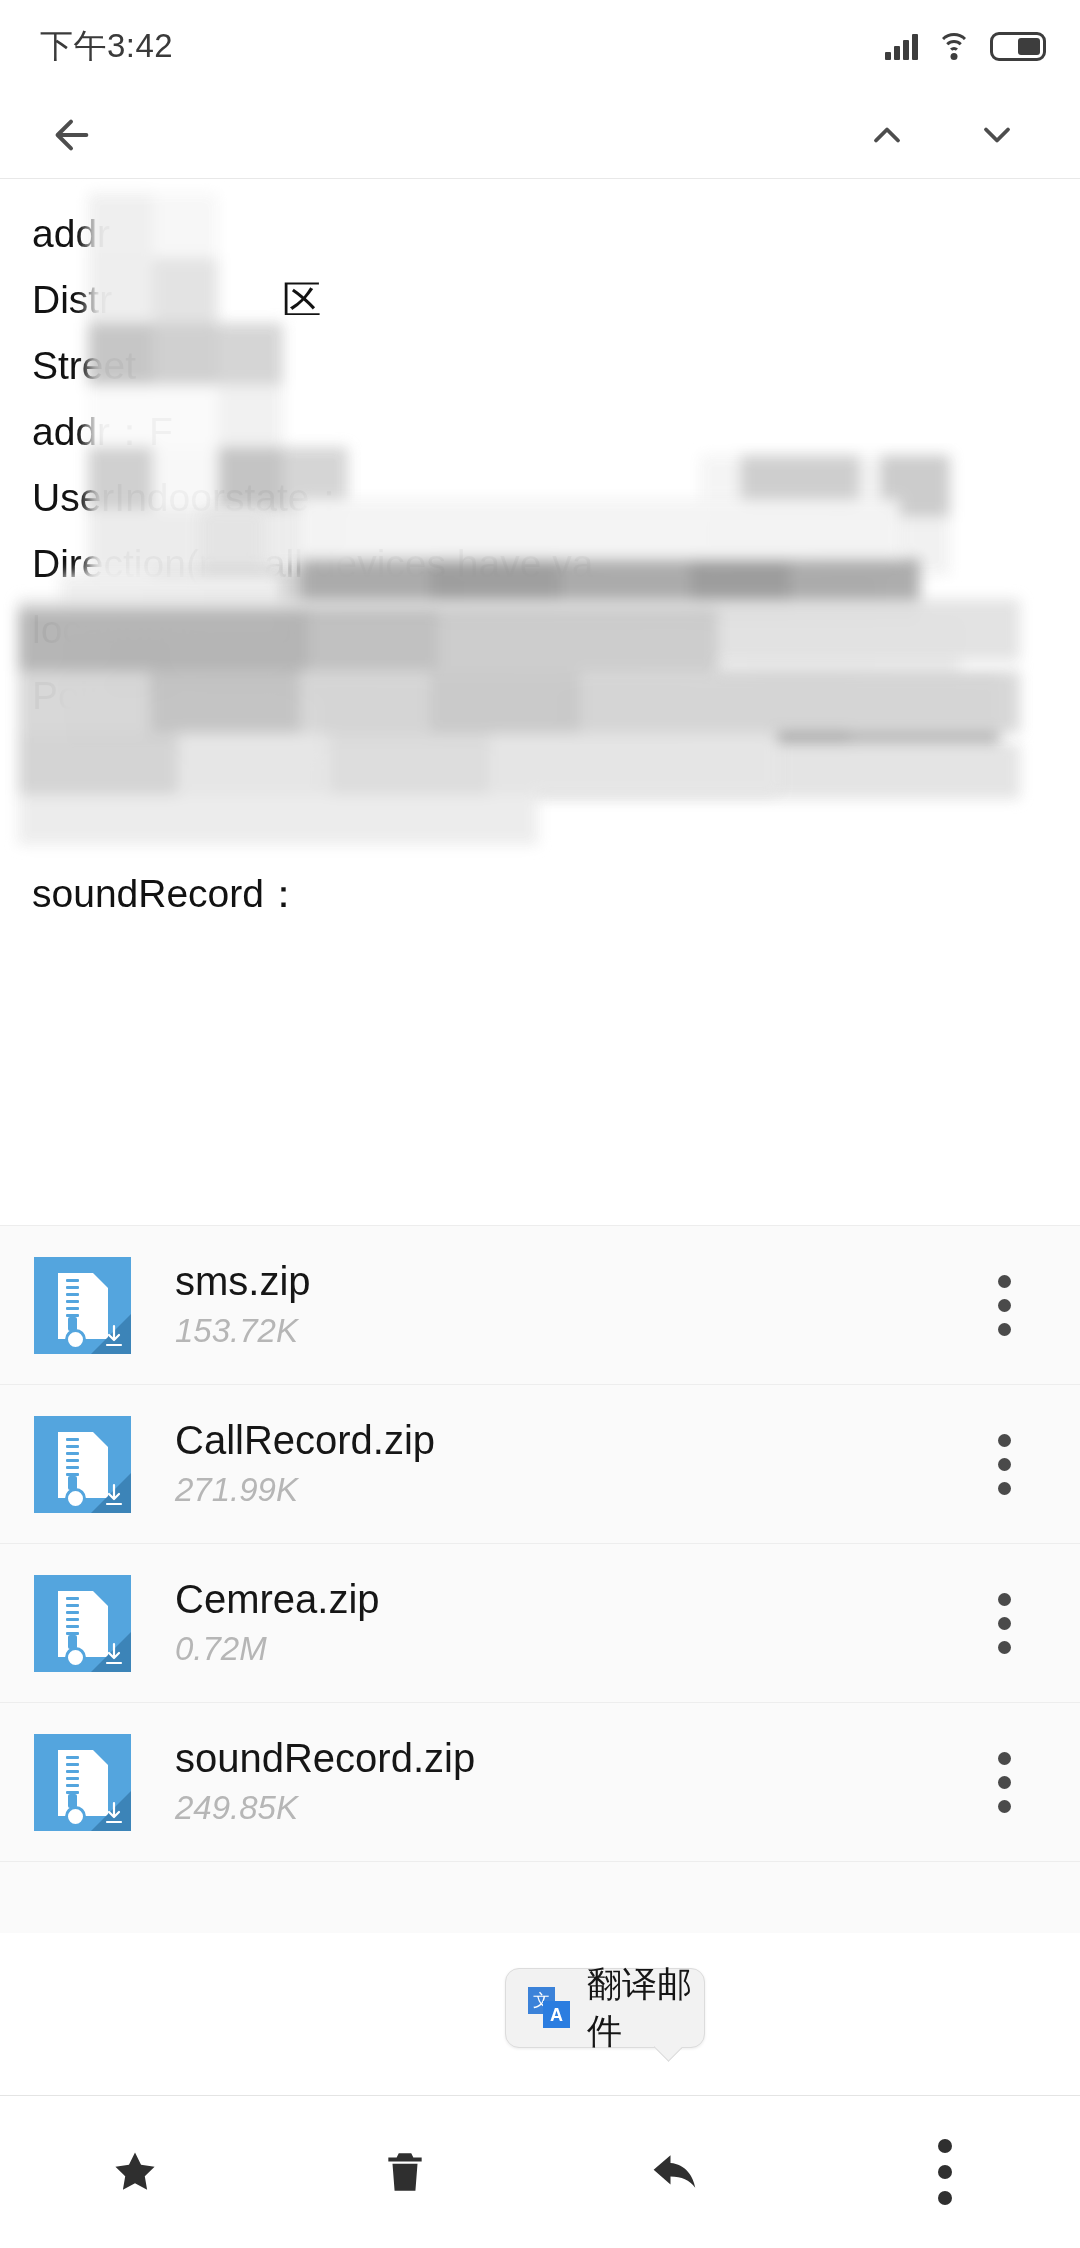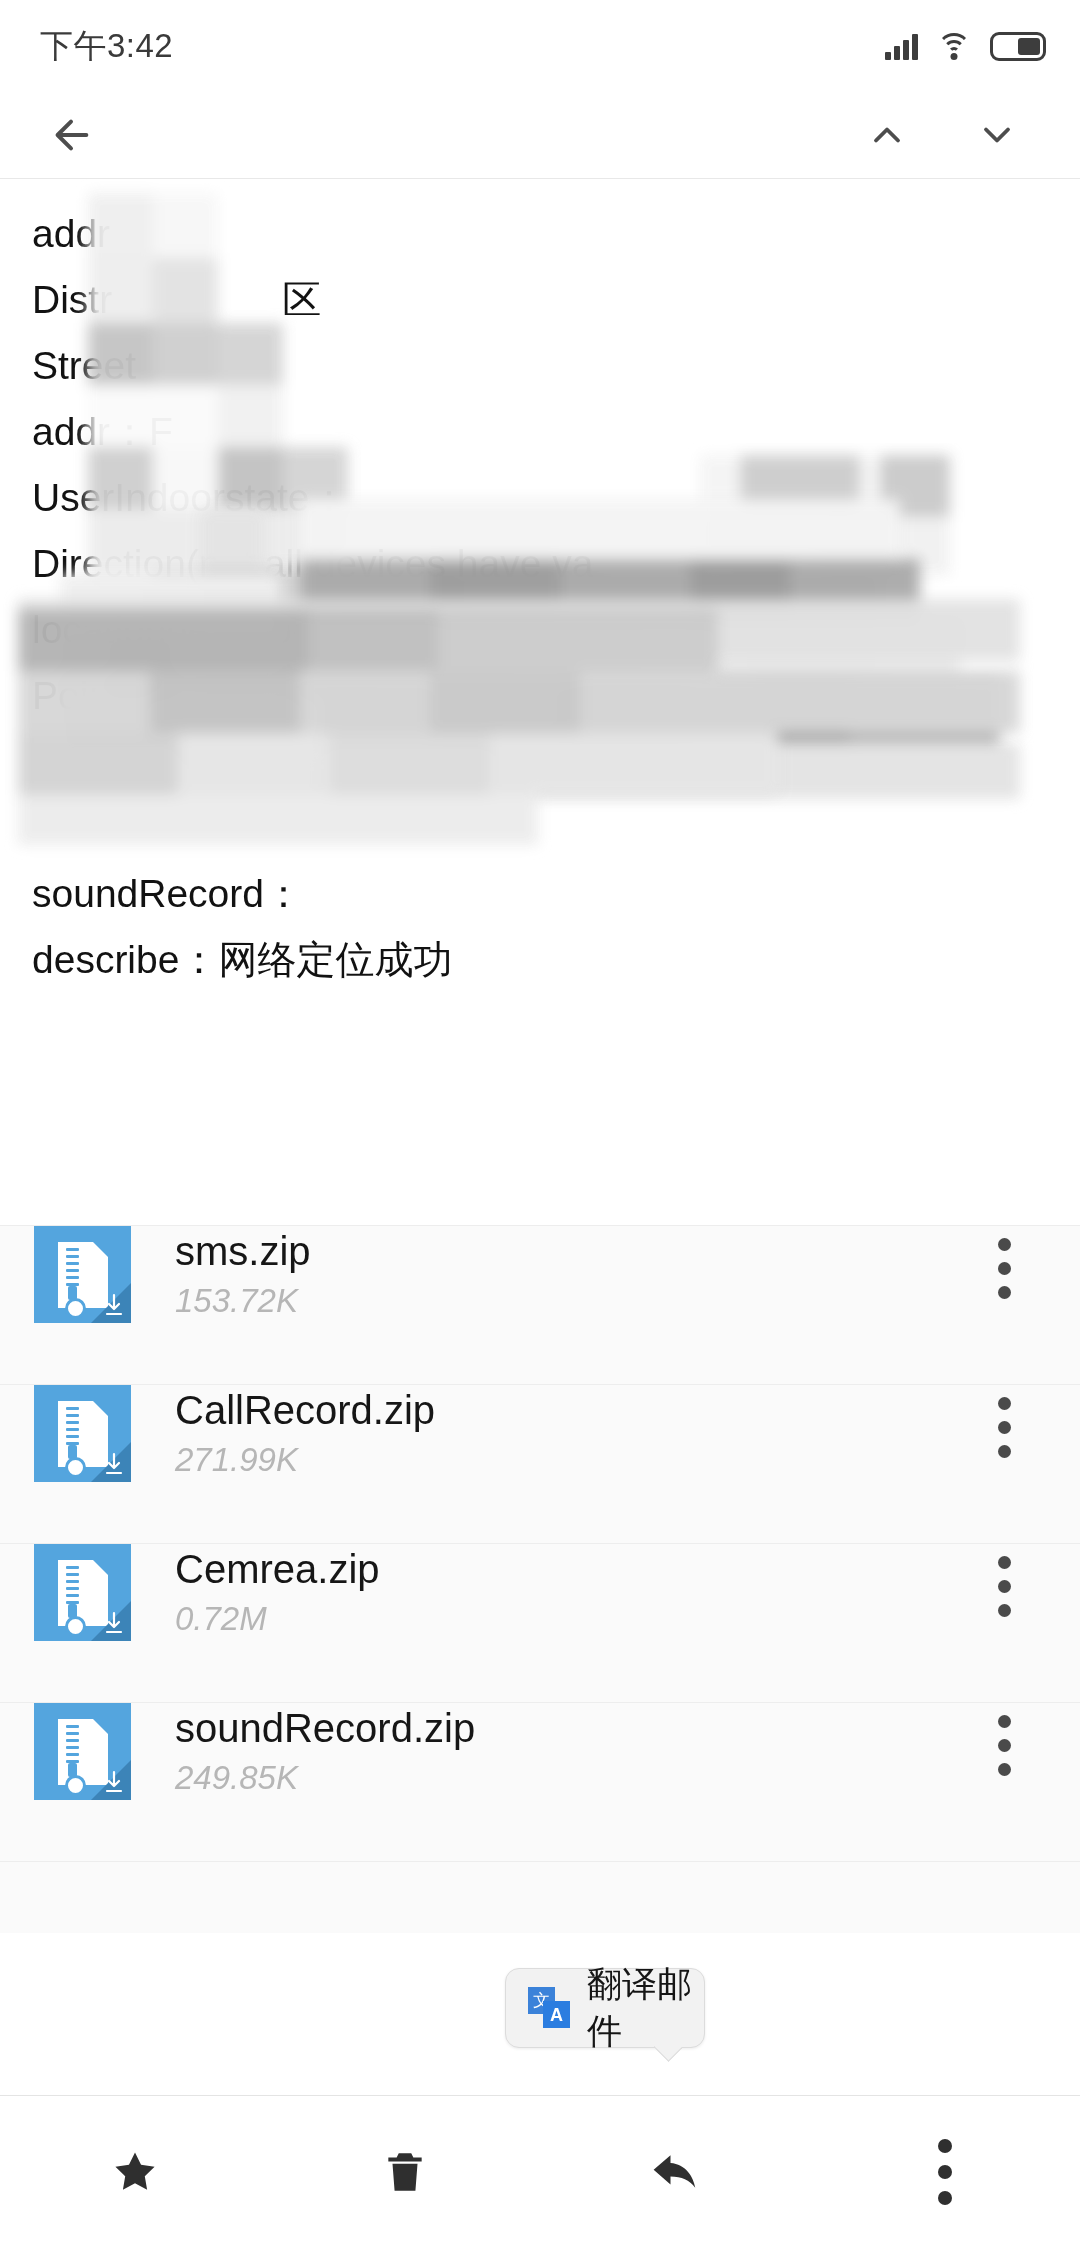--- a/index.html
+++ b/index.html
@@ -70,21 +70,21 @@
   }
   .mail-line.first{ line-height:60px; height:22px; overflow:hidden; }
 
   
   .mosaic{ position:absolute; pointer-events:none; }
 
   
   .attach-area{ background:#fafafa; }
   .attach-row{
     height:159px;
-    display:flex; 
+    display:flex; align-items:center;
     padding:0 44px 0 34px;
     border-top:1px solid #ededed;
     background:#fafafa;
     position:relative;
   }
   .zip-icon{
     width:97px;height:97px; position:relative; flex:none;
     background:#54a5de; overflow:hidden;
   }
   .zip-doc{ position:absolute; left:24px; top:16px; width:50px;height:66px;
@@ -196,21 +196,20 @@
   <div class="mail-line first">&nbsp;</div>
   <div class="mail-line">addr</div>
   <div class="mail-line"><span>Distr</span><span style="margin-left:170px">区</span></div>
   <div class="mail-line">Street</div>
   <div class="mail-line">addr：F</div>
   <div class="mail-line">UserIndoorstate：</div>
   <div class="mail-line">Direction(not all devices have va</div>
   <div class="mail-line">locationdescribe:</div>
   <div class="mail-line"><span>Poi: </span><span style="margin-left:118px">中医院</span></div>
   <div class="mail-line" style="margin-top:132px">soundRecord：</div>
-  <div class="mail-line">describe：网络定位成功</div>
 
   <svg class="mosaic" style="left:0;top:0;width:1080px;height:1046px" xmlns="http://www.w3.org/2000/svg">
     <defs>
       <filter id="sm">
           <feGaussianBlur stdDeviation="7"></feGaussianBlur>
         </filter>
     </defs>
     <g filter="url(#sm)" opacity="0.96">
 
       <rect x="88" y="14" width="130" height="130" fill="#f3f3f3"></rect>

